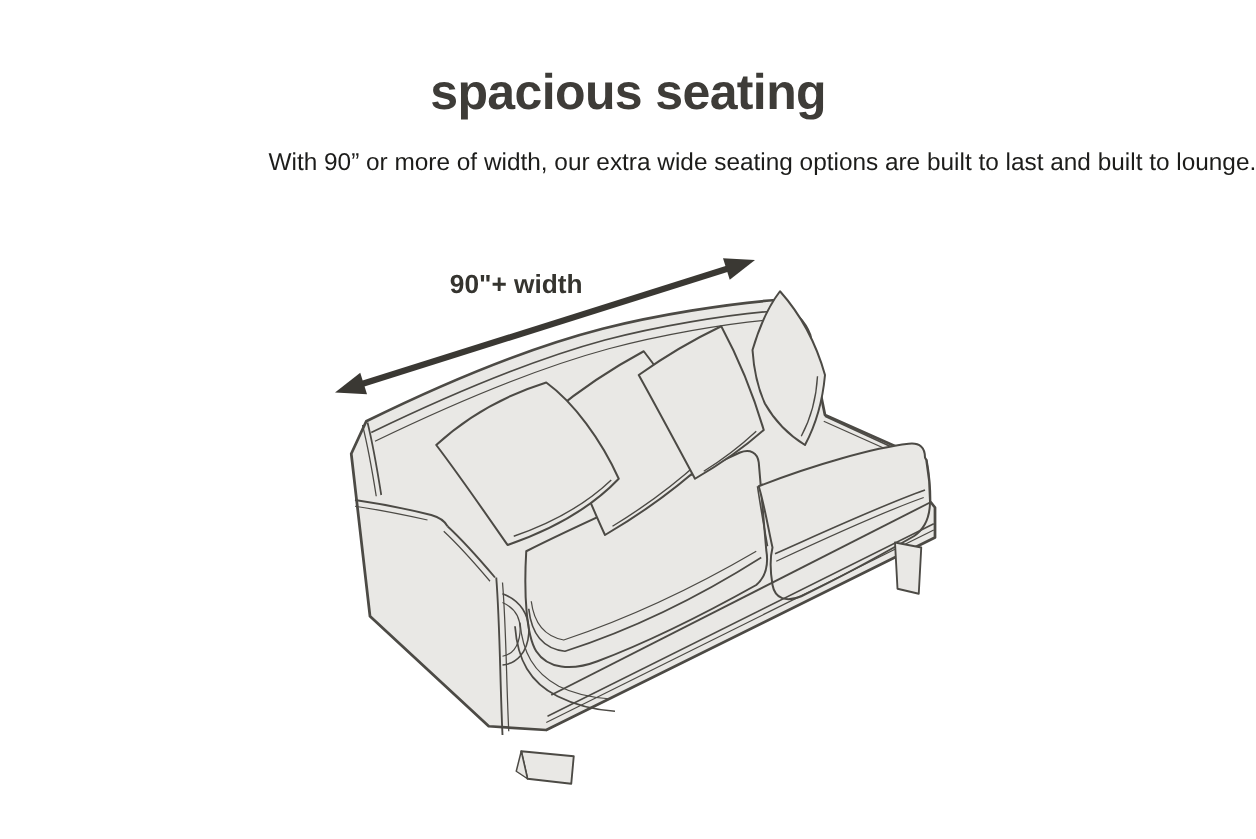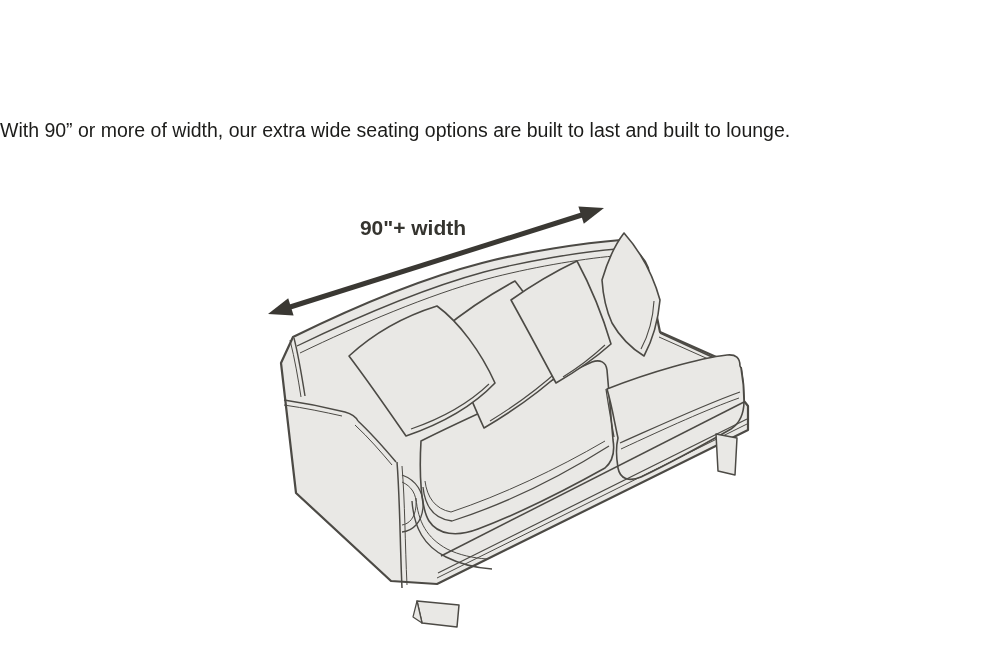--- a/index.html
+++ b/index.html
@@ -12,39 +12,40 @@
   }
   .page-title{
     position:absolute;left:0;right:0;top:52px;
     text-align:center;
     font-size:40px;line-height:44px;font-weight:bold;
     letter-spacing:-0.5px;
     color:#3e3c38;
   }
   .description{
     position:absolute;left:0;right:0;top:116px;
-    text-align:left;
+    text-align:right;
     font-size:19.5px;line-height:29px;
     color:#1c1c1a;
   }
   .dim-label{
     position:absolute;left:308px;top:216px;width:210px;
     text-align:center;
     font-size:21px;font-weight:bold;
     color:#35342f;
   }
   svg.fig{position:absolute;left:0;top:0;}
   .ln{fill:none;stroke:#4c4a45;}
   .fillable{fill:#e9e8e5;stroke:#4c4a45;stroke-linejoin:round;}
 </style>
 </head>
 <body>
 
 <div class="canvas">
 
+  <div class="page-title">spacious seating</div>
 
   <div class="description">
     <div>With 90” or more of width, our extra wide seating options are built to last and built to lounge.</div>
   </div>
 
   <svg class="fig" width="1005" height="671" viewBox="0 0 1005 671">
 
     <g>
       <path class="fillable" stroke-width="2.2" d="M293,337
         C350,309 420,279 482,263

